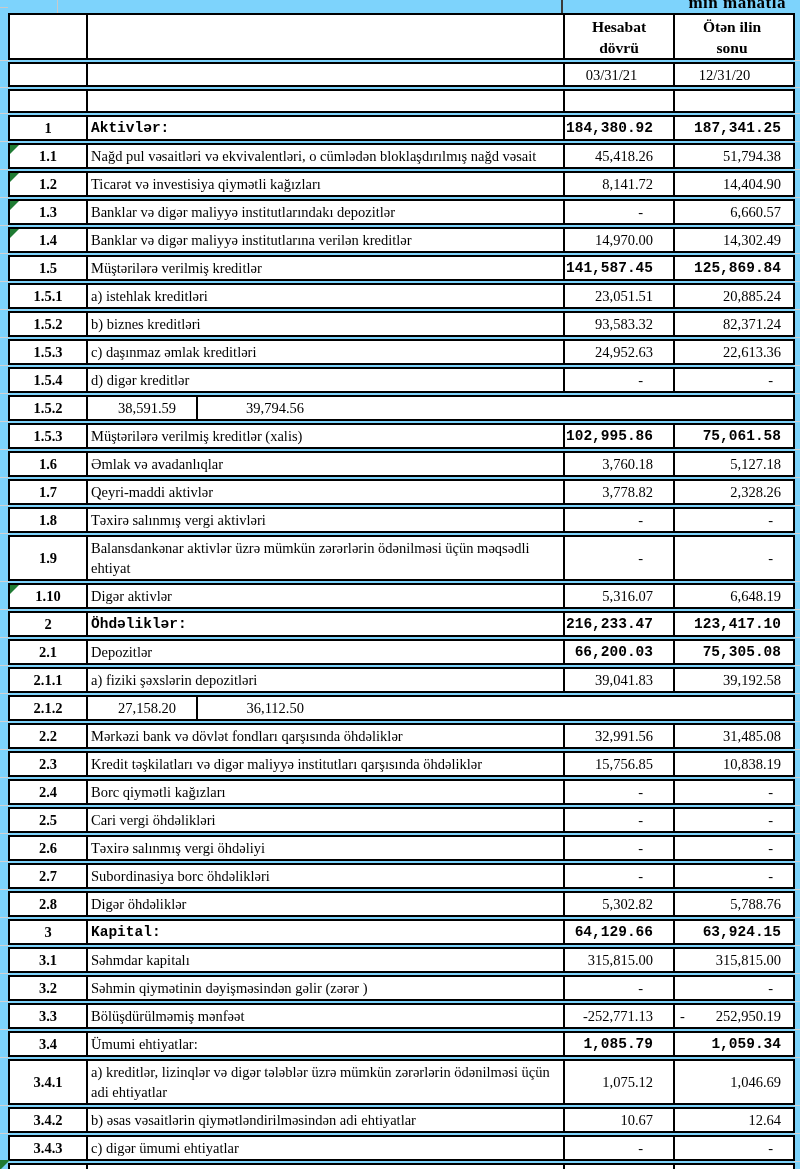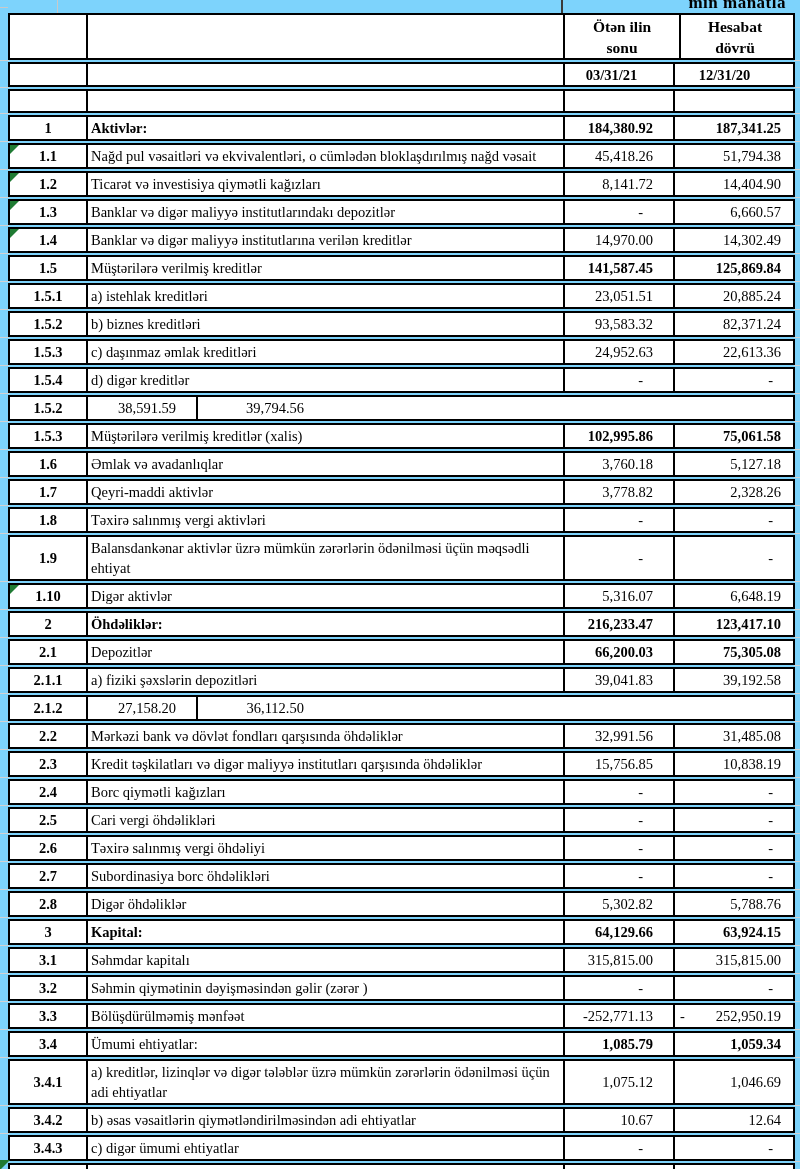--- a/index.html
+++ b/index.html
@@ -47,32 +47,32 @@
     box-sizing:border-box;
     display:flex;align-items:center;
     font-size:14.5px;line-height:20px;
     padding:1px 3px;
     position:relative;
   }
   .c-num{width:76px;justify-content:center;font-weight:bold;text-align:center;}
   .c-desc{width:477px;border-left:2px solid #000;text-align:left;}
   .c-v1{width:110px;border-left:2px solid #000;justify-content:flex-end;text-align:right;padding-right:20px;}
   .c-v2{width:116px;border-left:2px solid #000;justify-content:flex-end;text-align:left;padding-right:8px;}
-  .bold{font-weight:bold;}
+  .bold{font-weight:bold;font-family:Liberation Mono, monospace;}
   .c-v1.dash{padding-right:30px;}
   .c-v2.dash{padding-right:16px;}
   .acct-neg{justify-content:space-between;}
   .acct-neg .minus{padding-left:2px;}
 
   
   .h-main{height:47px;}
   .h-main .cell{flex-direction:column;justify-content:center;font-weight:bold;font-size:15.5px;line-height:21px;text-align:center;}
   .h-main .c-v1,.h-main .c-v2{align-items:center;padding-right:3px;}
   .h-date{height:25px;}
-  .h-date .c-v1,.h-date .c-v2{justify-content:center;font-weight:bold;padding-right:18px;}
+  .h-date .c-v1,.h-date .c-v2{justify-content:center;font-weight:normal;padding-right:18px;}
   .h-empty{height:24px;}
 
   
   .err-tri{
     position:absolute;top:0;left:0;width:0;height:0;
     border-top:9px solid #1f7b33;border-right:9px solid transparent;
   }
 </style>
 </head>
 <body>
@@ -82,27 +82,27 @@
   <div class="units-note">min manatla</div>
   <div class="grid-v-top1"></div>
   <div class="grid-v-top2"></div>
   <div class="grid-h-top"></div>
 
   <div id="sheet">
 
     <div class="t-row h-main">
       <div class="cell c-num"></div>
       <div class="cell c-desc"></div>
+      <div class="cell c-v1">
+        <span>Hesabat</span>
+        <span>dövrü</span>
+      </div>
       <div class="cell c-v2">
         <span>Ötən ilin</span>
         <span>sonu</span>
-      </div>
-      <div class="cell c-v1">
-        <span>Hesabat</span>
-        <span>dövrü</span>
       </div>
     </div>
 
     <div class="t-row h-date">
       <div class="cell c-num"></div>
       <div class="cell c-desc"></div>
       <div class="cell c-v1">03/31/21</div>
       <div class="cell c-v2">12/31/20</div>
     </div>
 

